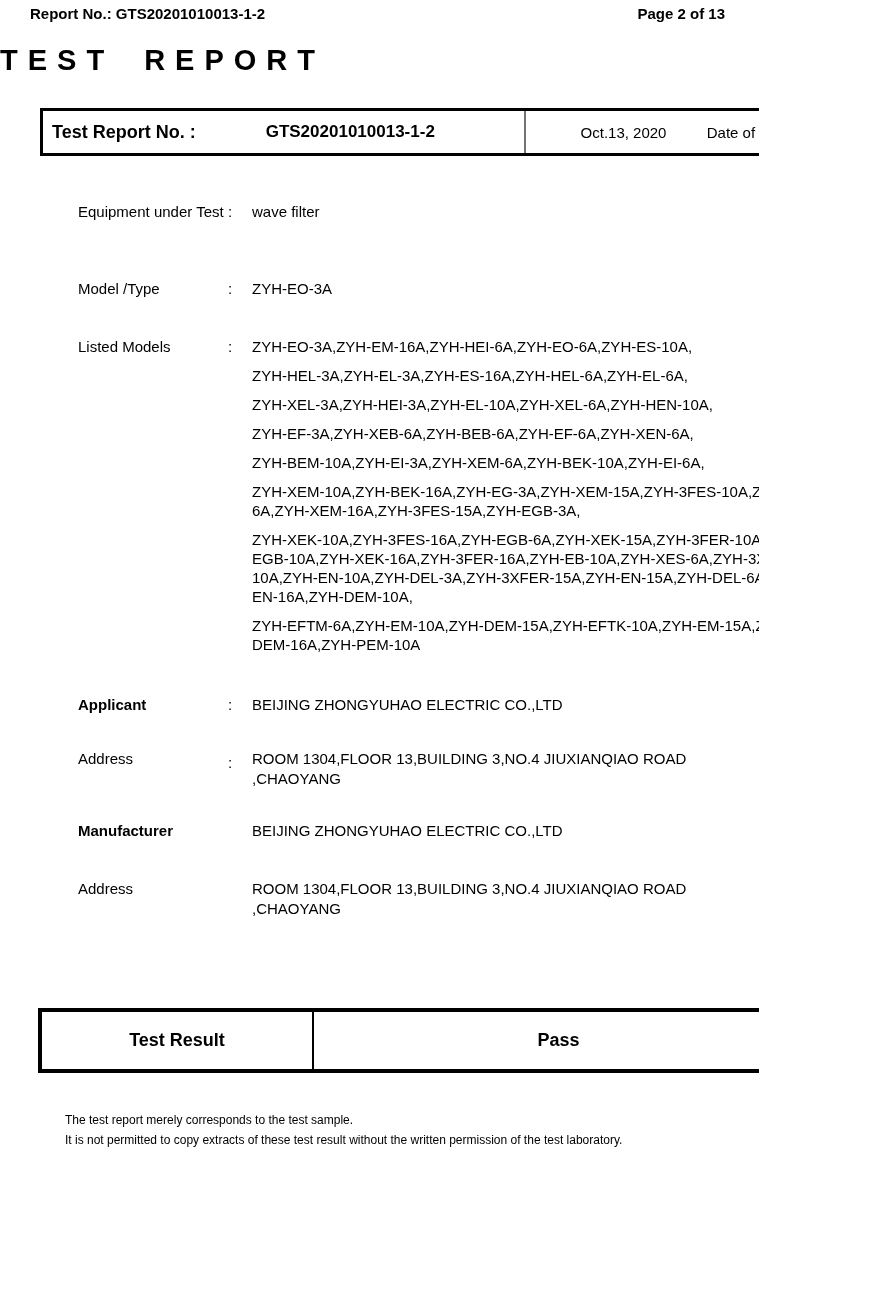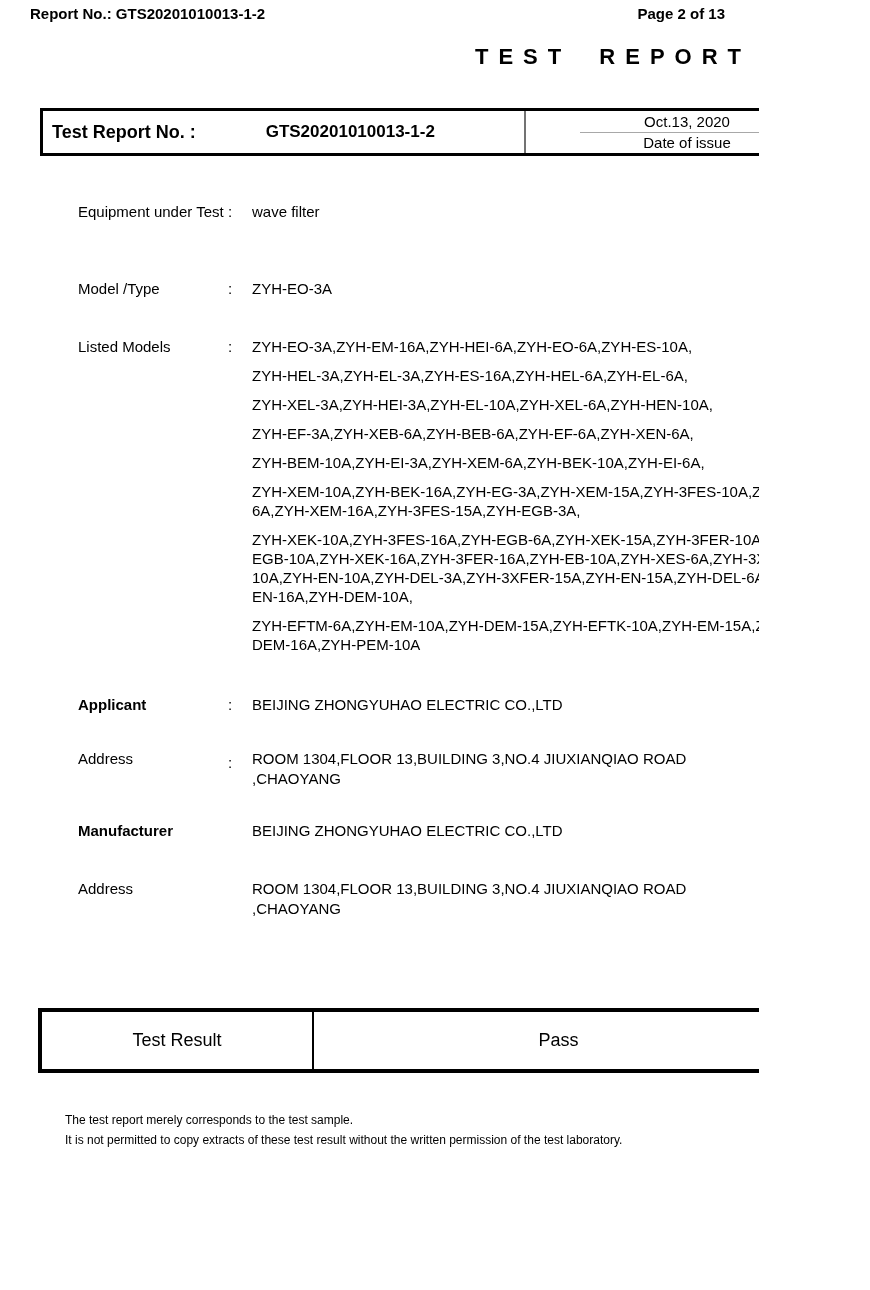--- a/index.html
+++ b/index.html
@@ -21,22 +21,22 @@
     display: flex;
     justify-content: space-between;
     font-size: 15px;
     font-weight: bold;
   }
 
   
   .page-title {
     position: absolute;
     top: 44px; left: 0; right: 8px;
-    text-align: right;
-    font-size: 22px;
+    text-align: left;
+    font-size: 29px;
     font-weight: bold;
     letter-spacing: 10px;
     word-spacing: 12px;
   }
 
   
   .report-table {
     position: absolute;
     top: 108px; left: 40px;
     width: 767px; height: 48px;
@@ -48,21 +48,20 @@
     border-right: 2px solid #737373;
     display: flex;
     align-items: center;
     padding-left: 9px;
   }
   .report-table .label { font-size: 18px; font-weight: bold; }
   .report-table .number { font-size: 17px; font-weight: bold; margin-left: 70px; }
   .report-table .cell-right {
     width: 278px;
     display: flex;
-    flex-direction: column;
     padding-left: 44px;
   }
   .report-table .cell-right .half {
     flex: 1;
     display: flex;
     align-items: center;
     justify-content: center;
     font-size: 15px;
   }
   .report-table .date-divider {
@@ -93,21 +92,21 @@
     top: 1008px; left: 38px;
     width: 769px; height: 65px;
     border: 4px solid #000;
     display: flex;
   }
   .result-table .cell {
     display: flex;
     align-items: center;
     justify-content: center;
     font-size: 18px;
-    font-weight: normal;
+    font-weight: bold;
   }
   .result-table .cell-label { width: 272px; border-right: 2px solid #000; }
   .result-table .cell-value { flex: 1; }
 
   
   .footer-note {
     position: absolute;
     top: 1110px; left: 65px;
     width: 772px;
     font-size: 12px;

